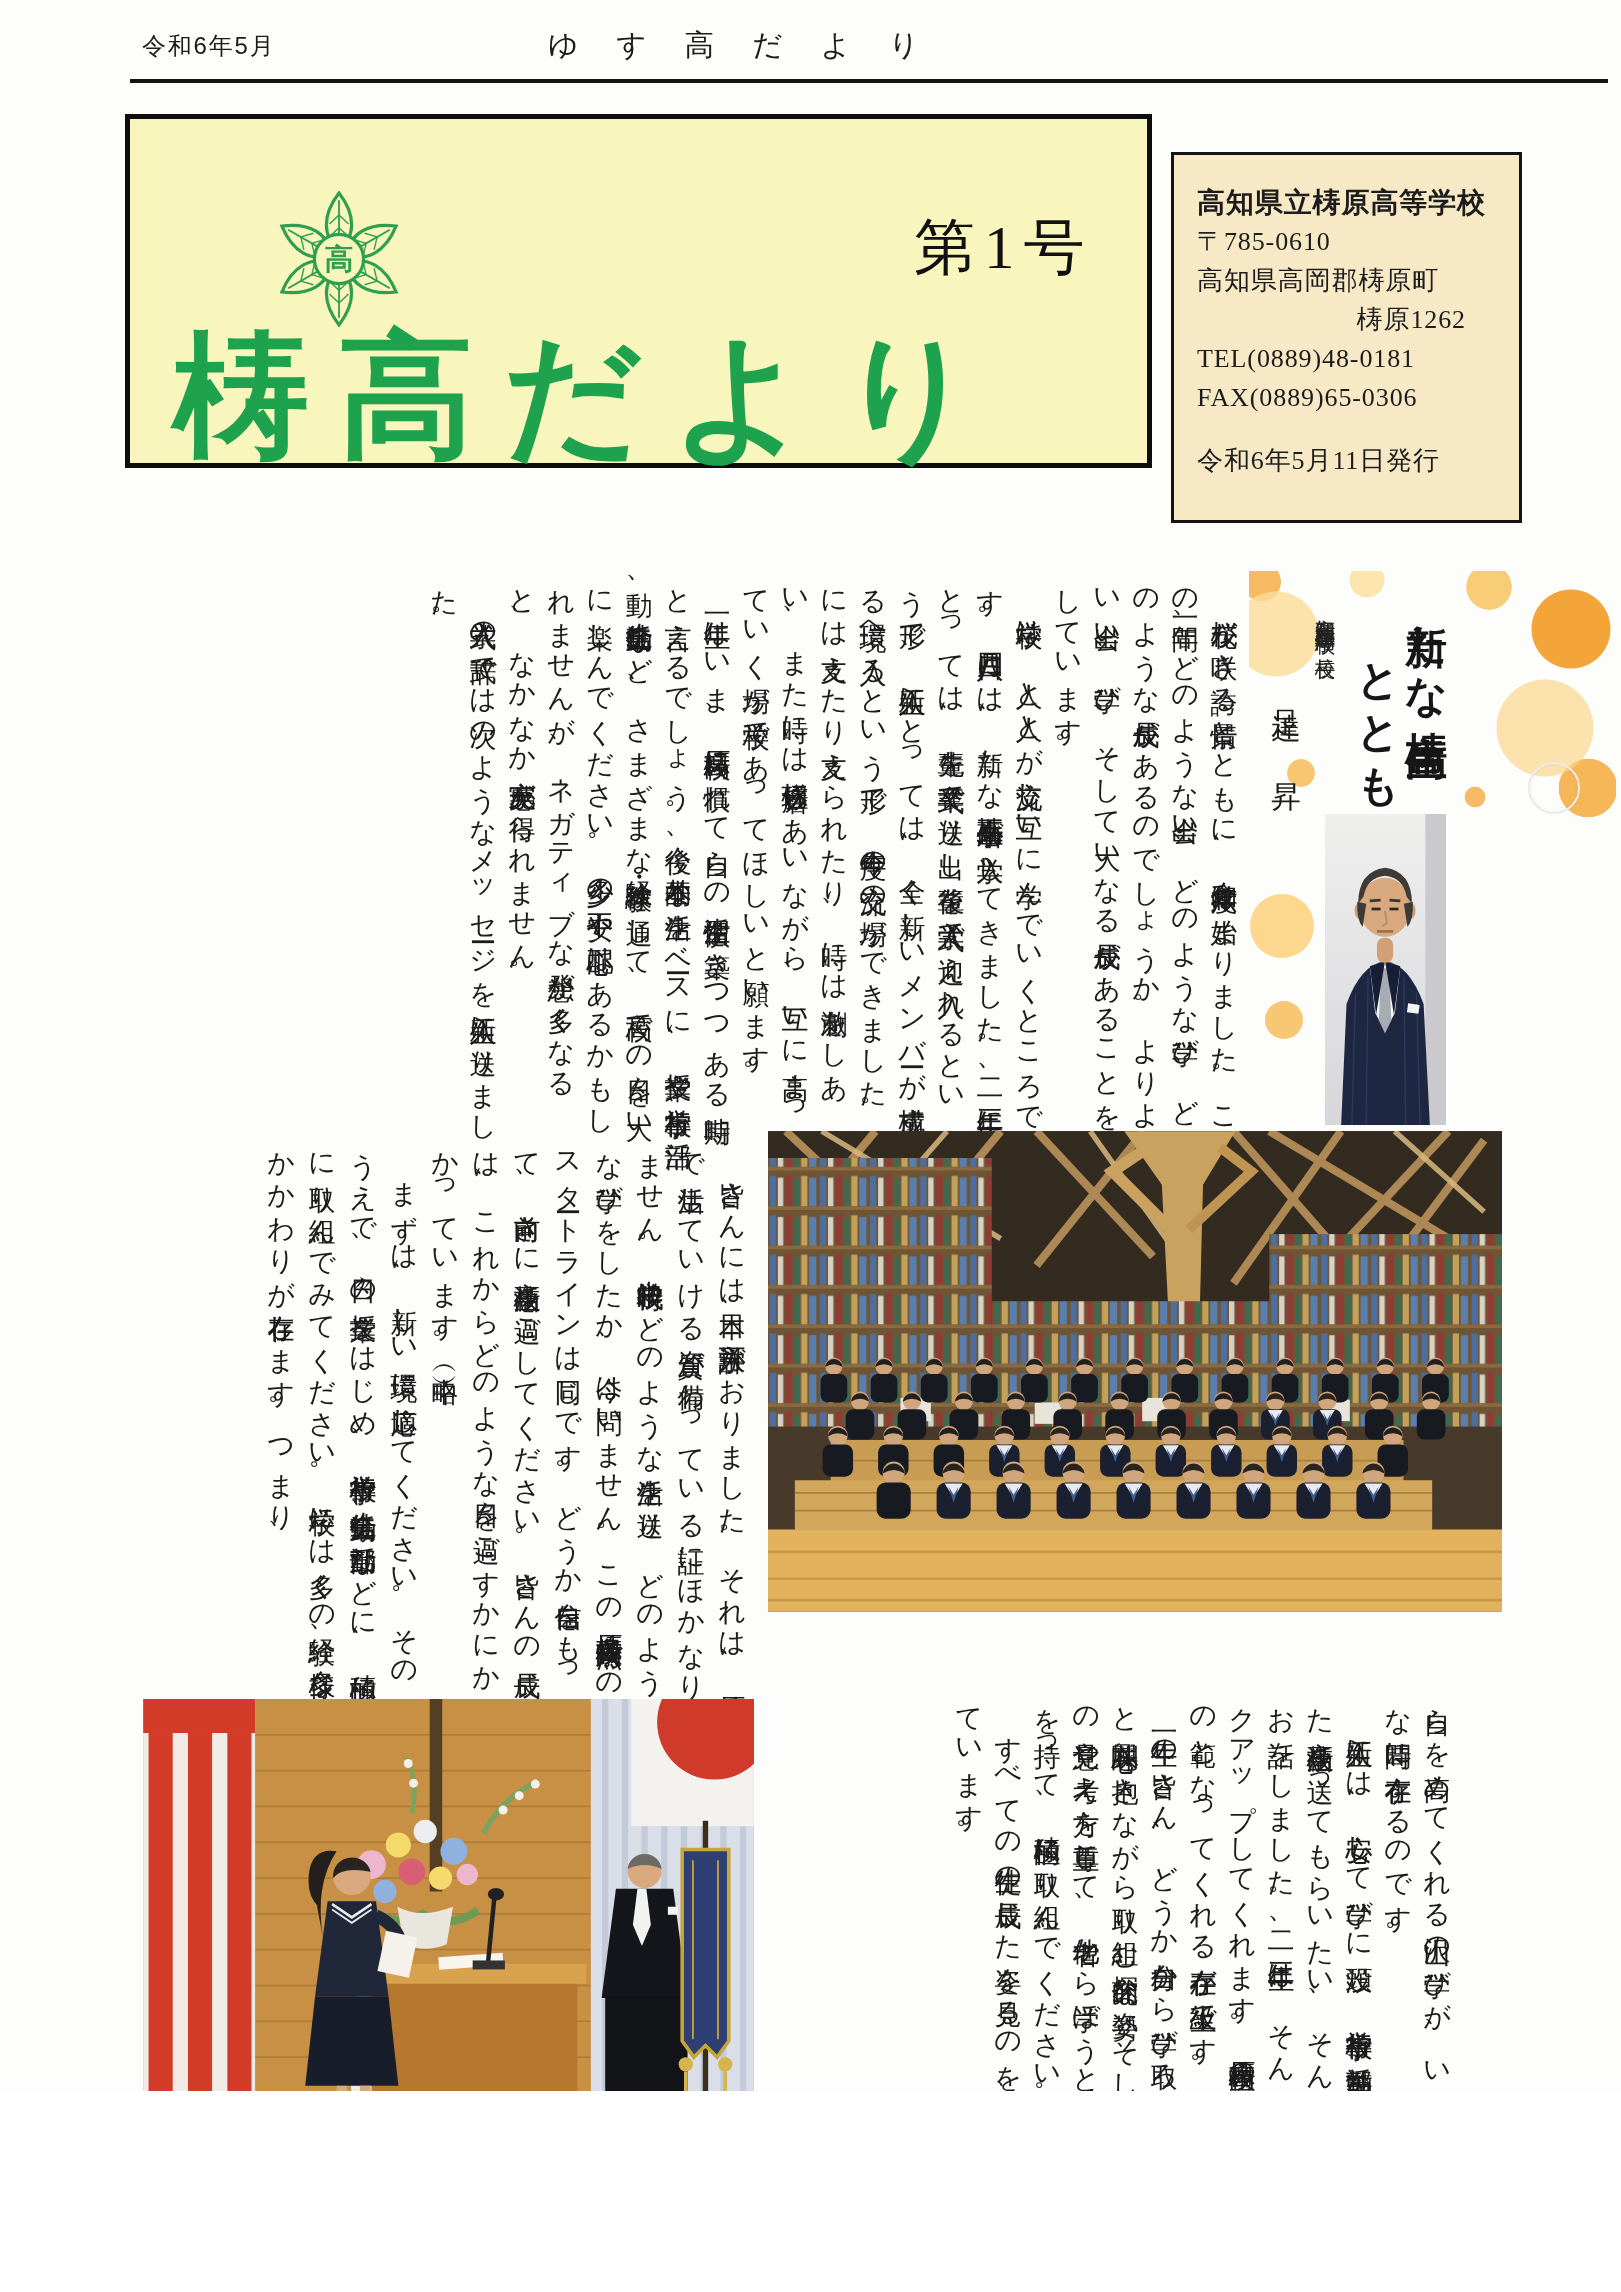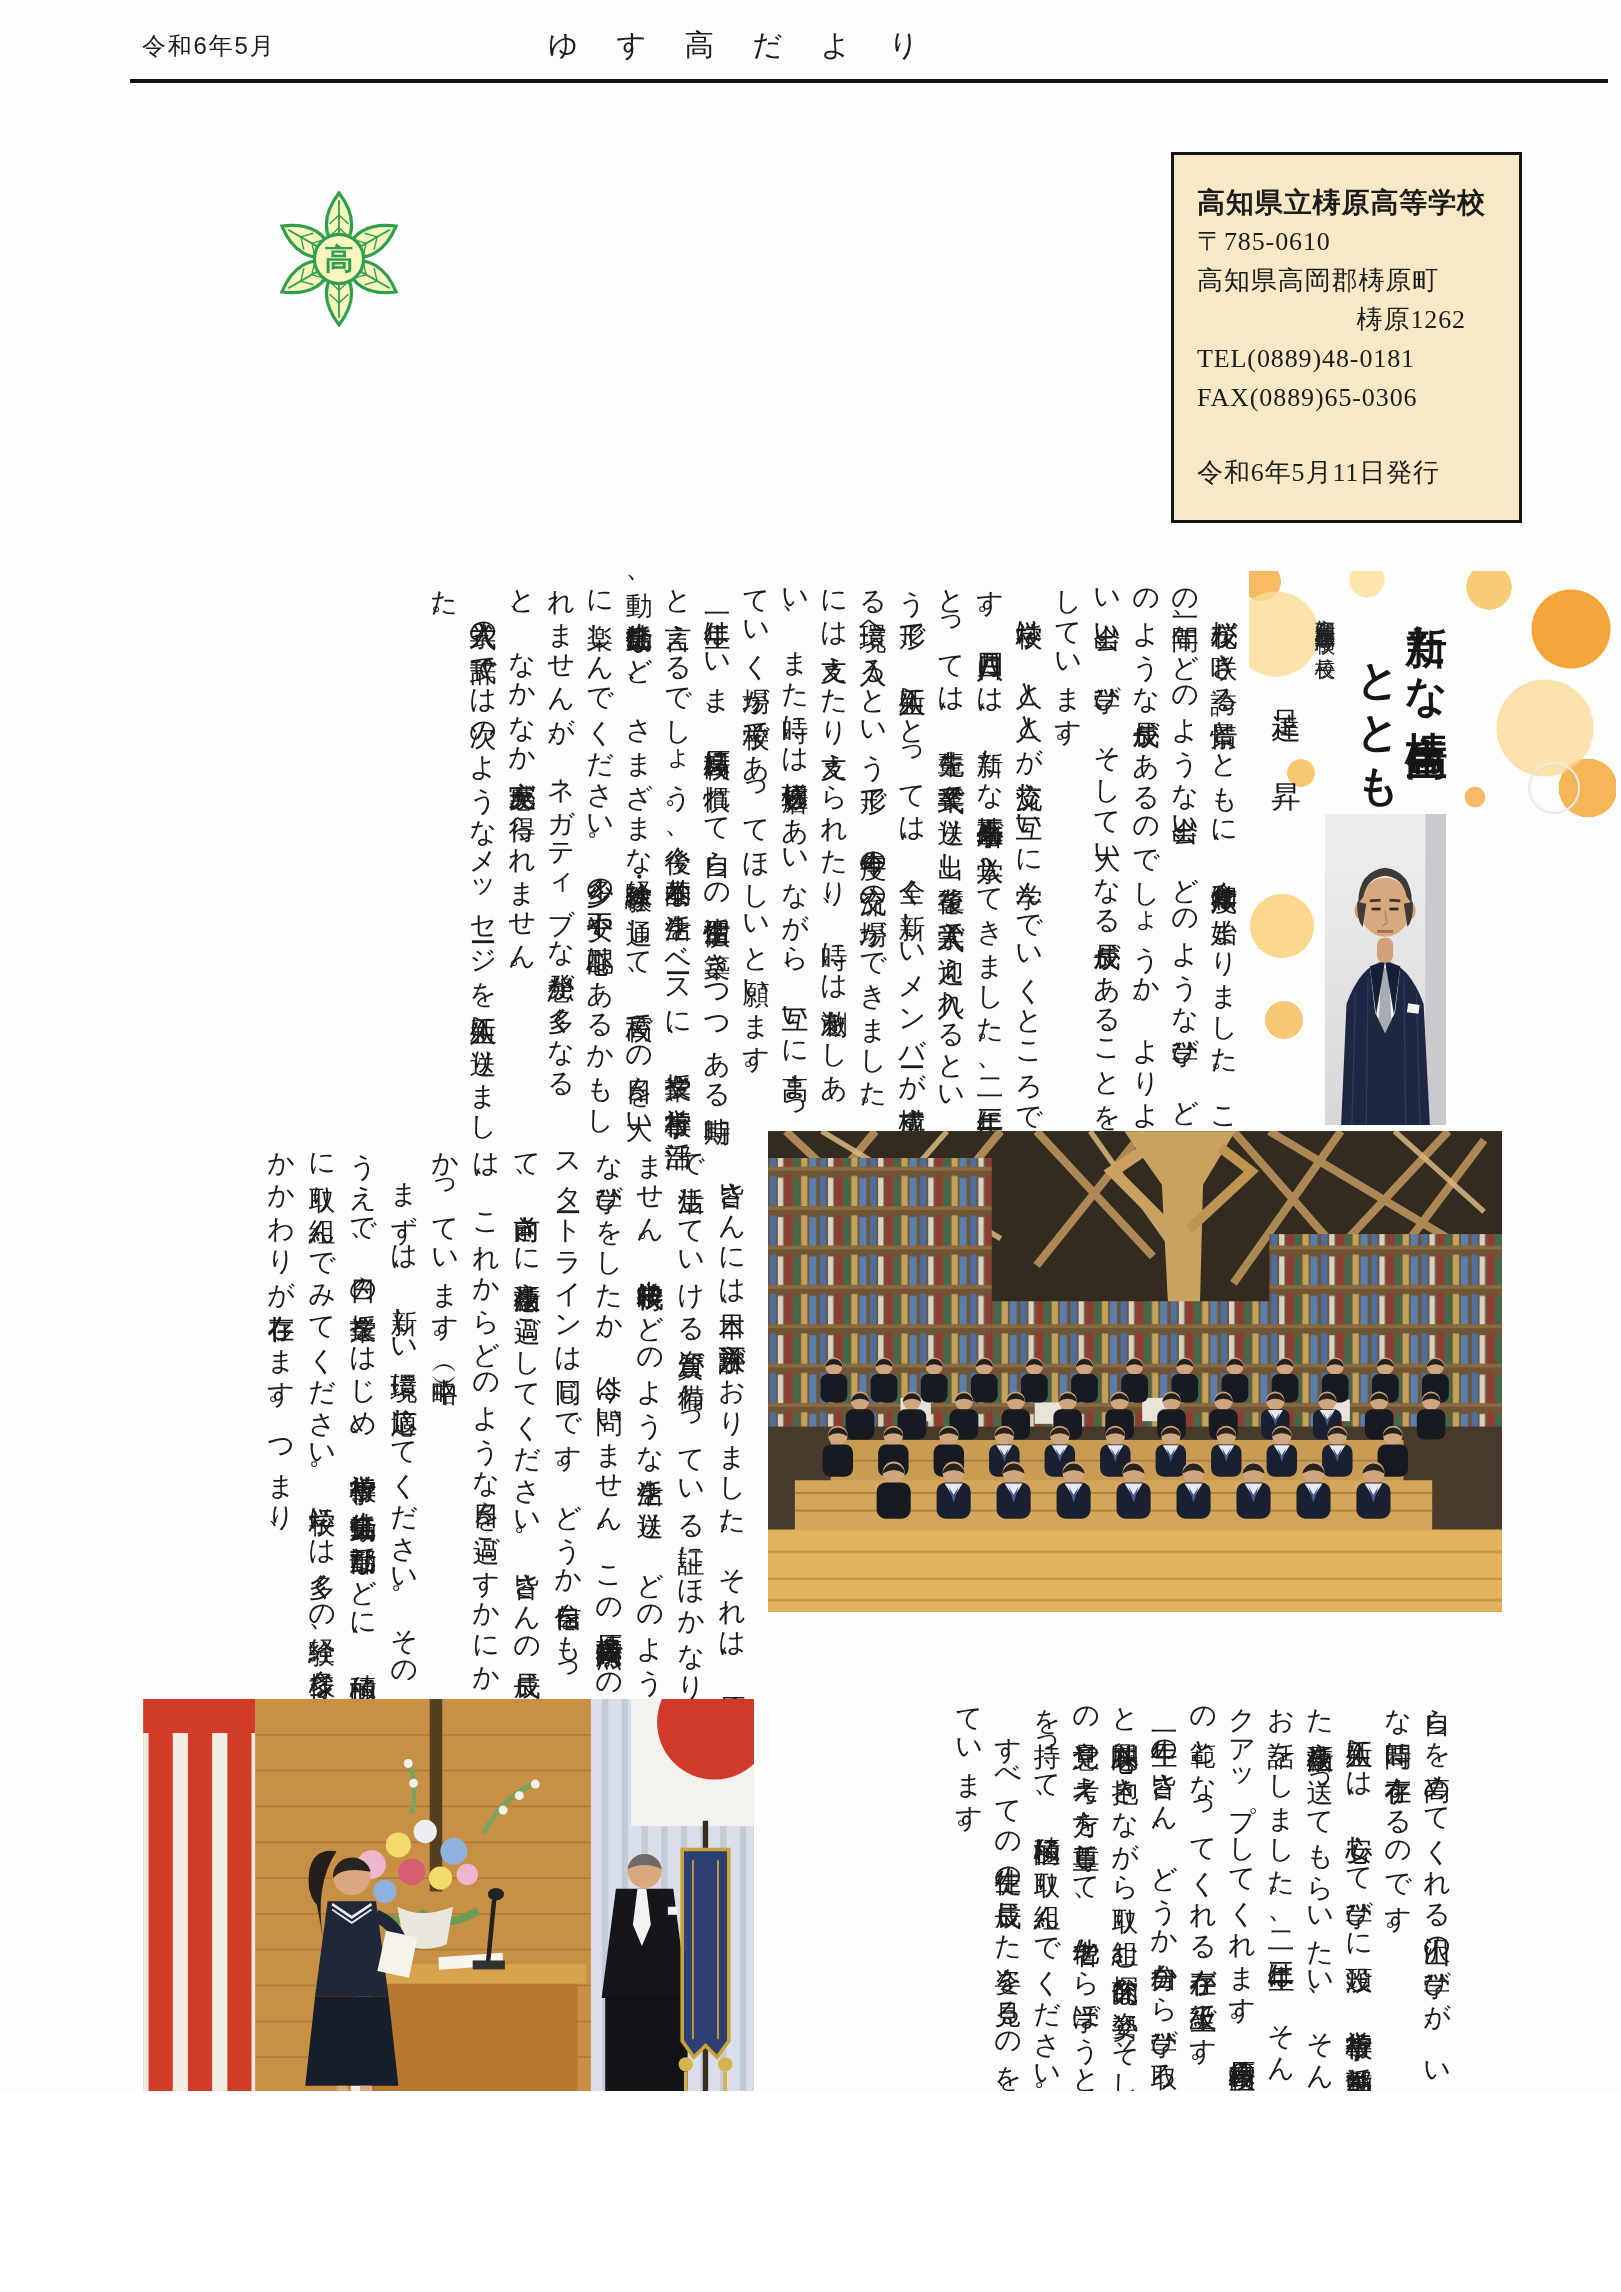--- a/index.html
+++ b/index.html
@@ -19,21 +19,21 @@
   .banner-title{left:168px;top:322px;font-family:"Liberation Sans",sans-serif;font-weight:900;
                 font-size:136px;letter-spacing:29px;color:#1ea24d;line-height:1;}
 
   
   .pub{left:1171px;top:152px;width:351px;height:371px;background:#f7e8c6;border:3.6px solid #141414;
        box-sizing:border-box;padding:29px 23px;}
   .pub-school{font-family:"Liberation Sans",sans-serif;font-weight:bold;font-size:28px;letter-spacing:0.9px;}
   .pub-line{font-size:26px;line-height:39px;letter-spacing:0.9px;}
   .pub-postal{}
   .pub-addr2{text-align:right;padding-right:30px;}
-  .pub-issued{margin-top:36px;}
+  .pub-issued{margin-top:24px;}
 
   
   .vtext{writing-mode:vertical-rl;white-space:pre-wrap;font-size:27px;letter-spacing:1.3px;color:#1b1b1b;}
   .vt1{left:130px;top:571px;width:1113px;height:559px;line-height:39px;}
   .vt2{left:125px;top:1134px;width:627px;height:555px;line-height:41px;}
   .vt3{left:786px;top:1689px;width:670px;height:553px;line-height:39px;}
 
   
   .bokeh{left:1249px;top:571px;width:367px;height:251px;
     background-image:
@@ -69,20 +69,24 @@
 </style>
 </head>
 <body>
 
 <div class="page">
 
   <div class="abs hdr-date">令和6年5月</div>
   <div class="abs hdr-masthead">ゆす高だより</div>
   <div class="abs hdr-rule"></div>
 
+  <div class="abs banner">
+    <div class="abs banner-issue" style="left:784px;top:88px;">第1号</div>
+    <div class="abs banner-title" style="left:43px;top:209px;">梼高だより</div>
+  </div>
   <svg class="abs banner-emblem" viewBox="0 0 165 165">
     <g stroke="#2f9e4f" stroke-width="3.5" fill="#f8f5bd">
       <g id="petal0">
         <path d="M82.5,10 C101,34 101,58 82.5,72 C64,58 64,34 82.5,10 Z"></path>
         <line x1="82.5" y1="18" x2="82.5" y2="68" stroke-width="2"></line>
         <line x1="82.5" y1="34" x2="72" y2="44" stroke-width="1.5"></line>
           <line x1="82.5" y1="34" x2="93" y2="44" stroke-width="1.5"></line>
         <line x1="82.5" y1="48" x2="73" y2="57" stroke-width="1.5"></line>
           <line x1="82.5" y1="48" x2="92" y2="57" stroke-width="1.5"></line>
       </g>

